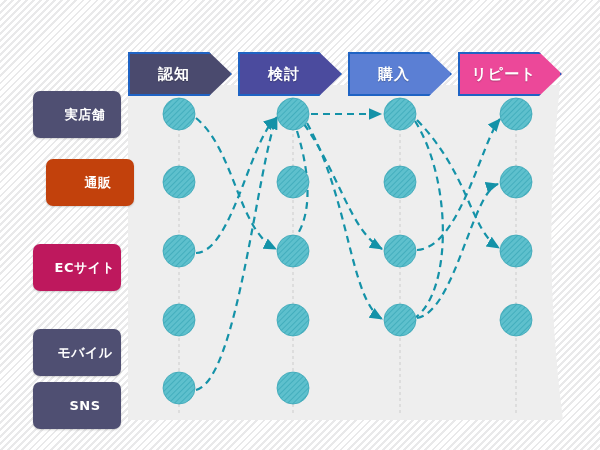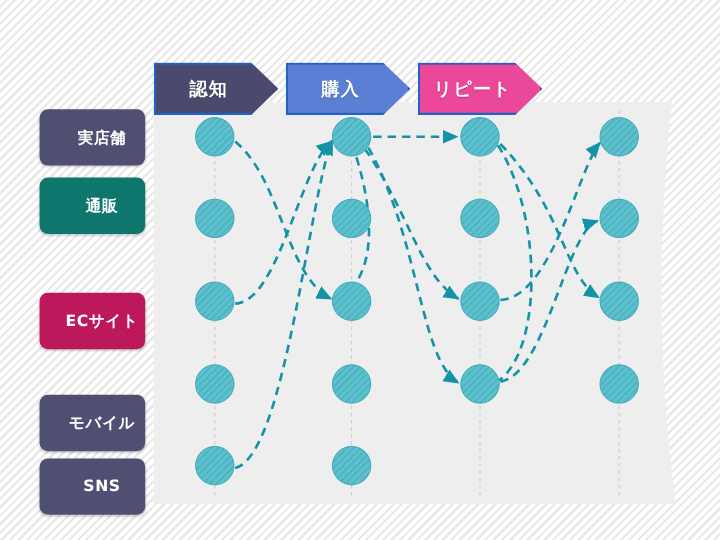--- a/index.html
+++ b/index.html
@@ -100,35 +100,39 @@
       <circle cx="516" cy="251" r="16" fill="url(#nodeHatch)" stroke="#3ba6b6" stroke-width="0.8"></circle>
       <circle cx="516" cy="320" r="16" fill="url(#nodeHatch)" stroke="#3ba6b6" stroke-width="0.8"></circle>
     </g>
 </svg>
 
 <div class="chev-row" id="chev-row">
     <div class="chev" style="background: rgb(74, 74, 110);">
       <div class="chev-border" style="box-shadow: rgb(31, 99, 196) 0px 0px 0px 2px inset;"></div>
       <span>認知</span>
     </div>
+    <div class="chev" style="background: rgb(75, 75, 158);">
+      <div class="chev-border" style="box-shadow: rgb(31, 99, 196) 0px 0px 0px 2px inset;"></div>
+      <span>検討</span>
+    </div>
     <div class="chev" style="background: rgb(91, 127, 212);">
       <div class="chev-border" style="box-shadow: rgb(31, 99, 196) 0px 0px 0px 2px inset;"></div>
       <span>購入</span>
     </div>
     <div class="chev" style="background: #ec4899;">
       <div class="chev-border" style="box-shadow: rgb(31, 99, 196) 0px 0px 0px 2px inset;"></div>
       <span>リピート</span>
     </div>
   </div>
 
 <div id="side-col">
     <div class="side-box" style="background: rgb(79, 79, 114); top: 91px;">
       <span>実店舗</span>
     </div>
-    <div class="side-box" style="background: #0f766e; top: 148px;">
+    <div class="side-box" style="background: #c2410c; top: 159px; margin-left: 13px;">
       <span>通販</span>
     </div>
     <div class="side-box" style="background: #be185d; top: 244px;">
       <span>ECサイト</span>
     </div>
     <div class="side-box" style="background: rgb(79, 79, 114); top: 297px; margin-top: 32px;">
       <span>モバイル</span>
     </div>
     <div class="side-box" style="background: rgb(79, 79, 114); top: 382px;">
       <span>SNS</span>

